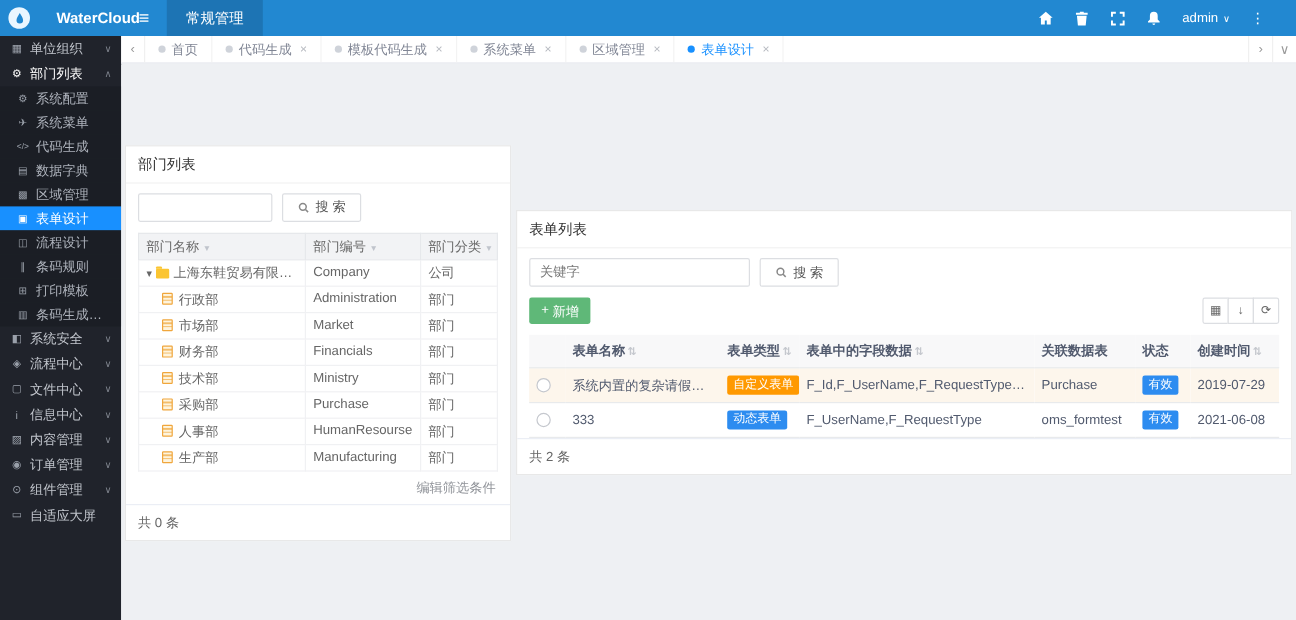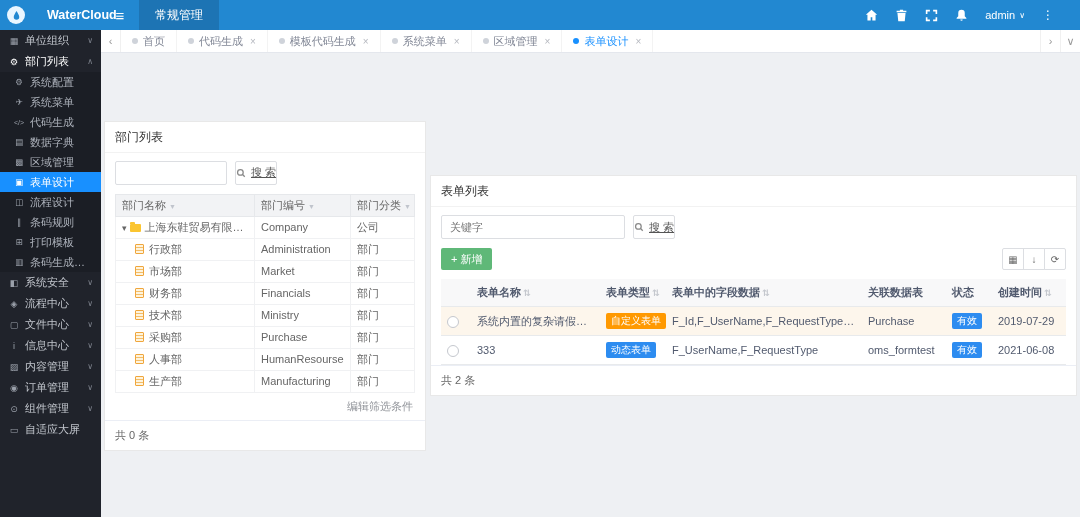--- a/index.html
+++ b/index.html
@@ -52,21 +52,21 @@
   
   .content { position:absolute; top:54px; left:101px; right:0; bottom:0; padding:3px; display:flex; gap:4px; background:#eef0f3;align-items:center; }
   .card { background:#fff; border:1px solid #e8e8e8; display:flex; flex-direction:column; min-width:0; }
   .card-left { width:322px; flex:none; }
   .card-right { flex:1; }
   .card-title { padding:7px 10px 6px; font-size:12px; color:#333; border-bottom:1px solid #f2f2f2; flex:none; }
   .panel-body { padding:8px 10px 0; display:flex; flex-direction:column; flex:1; min-height:0; }
   .search-row { display:flex; gap:8px; align-items:center; flex:none; }
   .text-input { height:24px; border:1px solid #dcdee2; border-radius:2px; padding:0 8px; font-size:11px; width:112px; color:#515a6e; outline:none; background:#fff; }
   .keyword-input { width:184px;font-family:Liberation Serif, serif; }
-  .btn { height:24px; border:1px solid #dcdee2; background:#fff; border-radius:2px; padding:0 0; font-size:11px; color:#555; display:inline-flex; align-items:center; gap:5px; cursor:pointer;text-decoration:underline; }
+  .btn { height:24px; border:1px solid #dcdee2; background:#fff; border-radius:2px; padding:0 12px; font-size:11px; color:#555; display:inline-flex; align-items:center; gap:5px; cursor:pointer; }
   .btn svg { width:10px; height:10px; stroke:#888; fill:none; stroke-width:2; }
   .toolbar-row { display:flex; align-items:center; margin-top:9px; flex:none; }
   .btn-green { height:22px; background:#5fb878; border:none; color:#fff; border-radius:2px; padding:0 10px; font-size:11px; display:inline-flex; align-items:center; gap:3px; cursor:pointer; }
   .icon-group { margin-left:auto; display:flex; }
   .icon-btn { width:22px; height:22px; border:1px solid #dcdee2; background:#fff; display:flex; align-items:center; justify-content:center; font-size:10px; color:#666; cursor:pointer; }
   .icon-btn + .icon-btn { margin-left:-1px; }
   .icon-btn:first-child { border-radius:2px 0 0 2px; }
   .icon-btn:last-child { border-radius:0 2px 2px 0; }
 
   table { width:100%; border-collapse:collapse; table-layout:fixed; }

